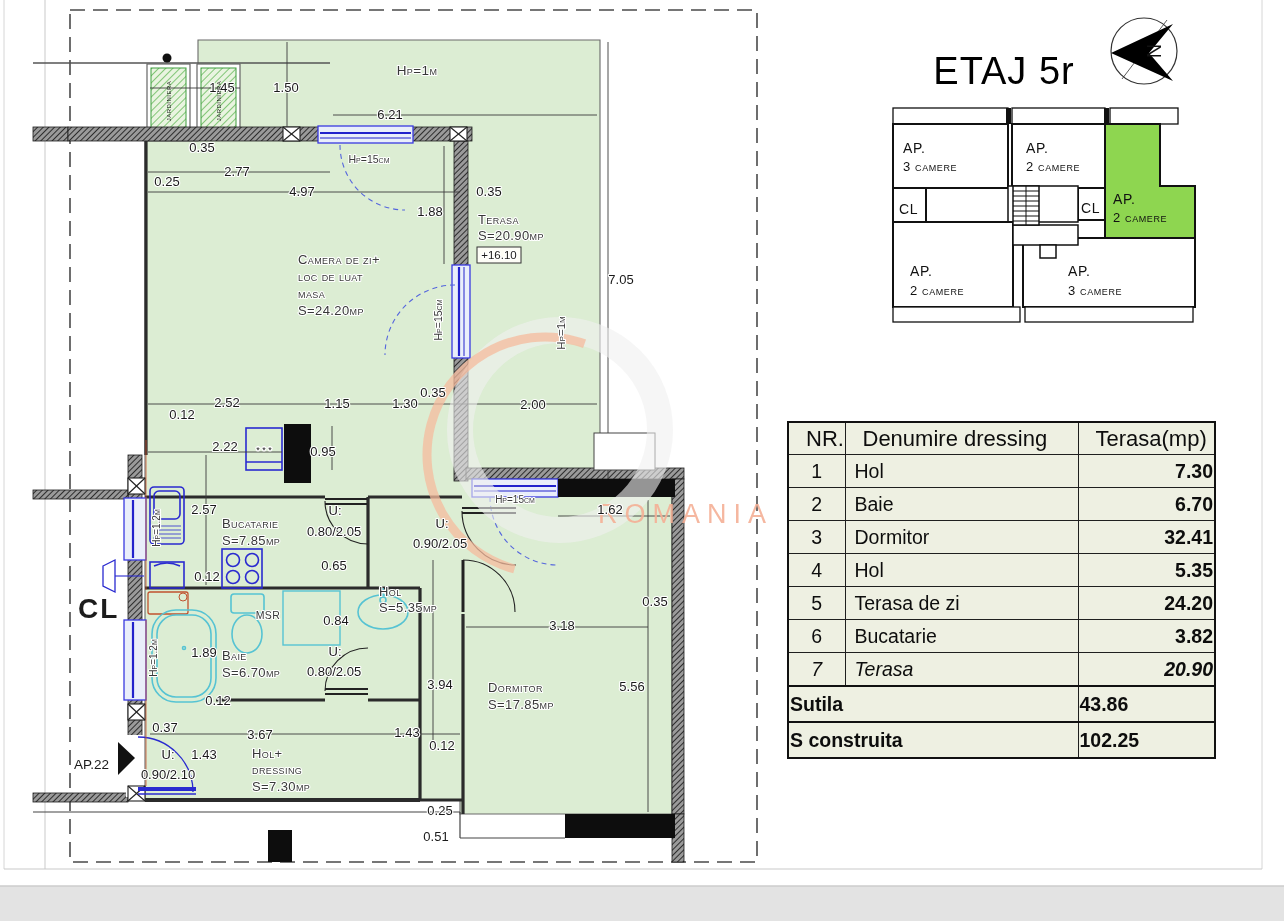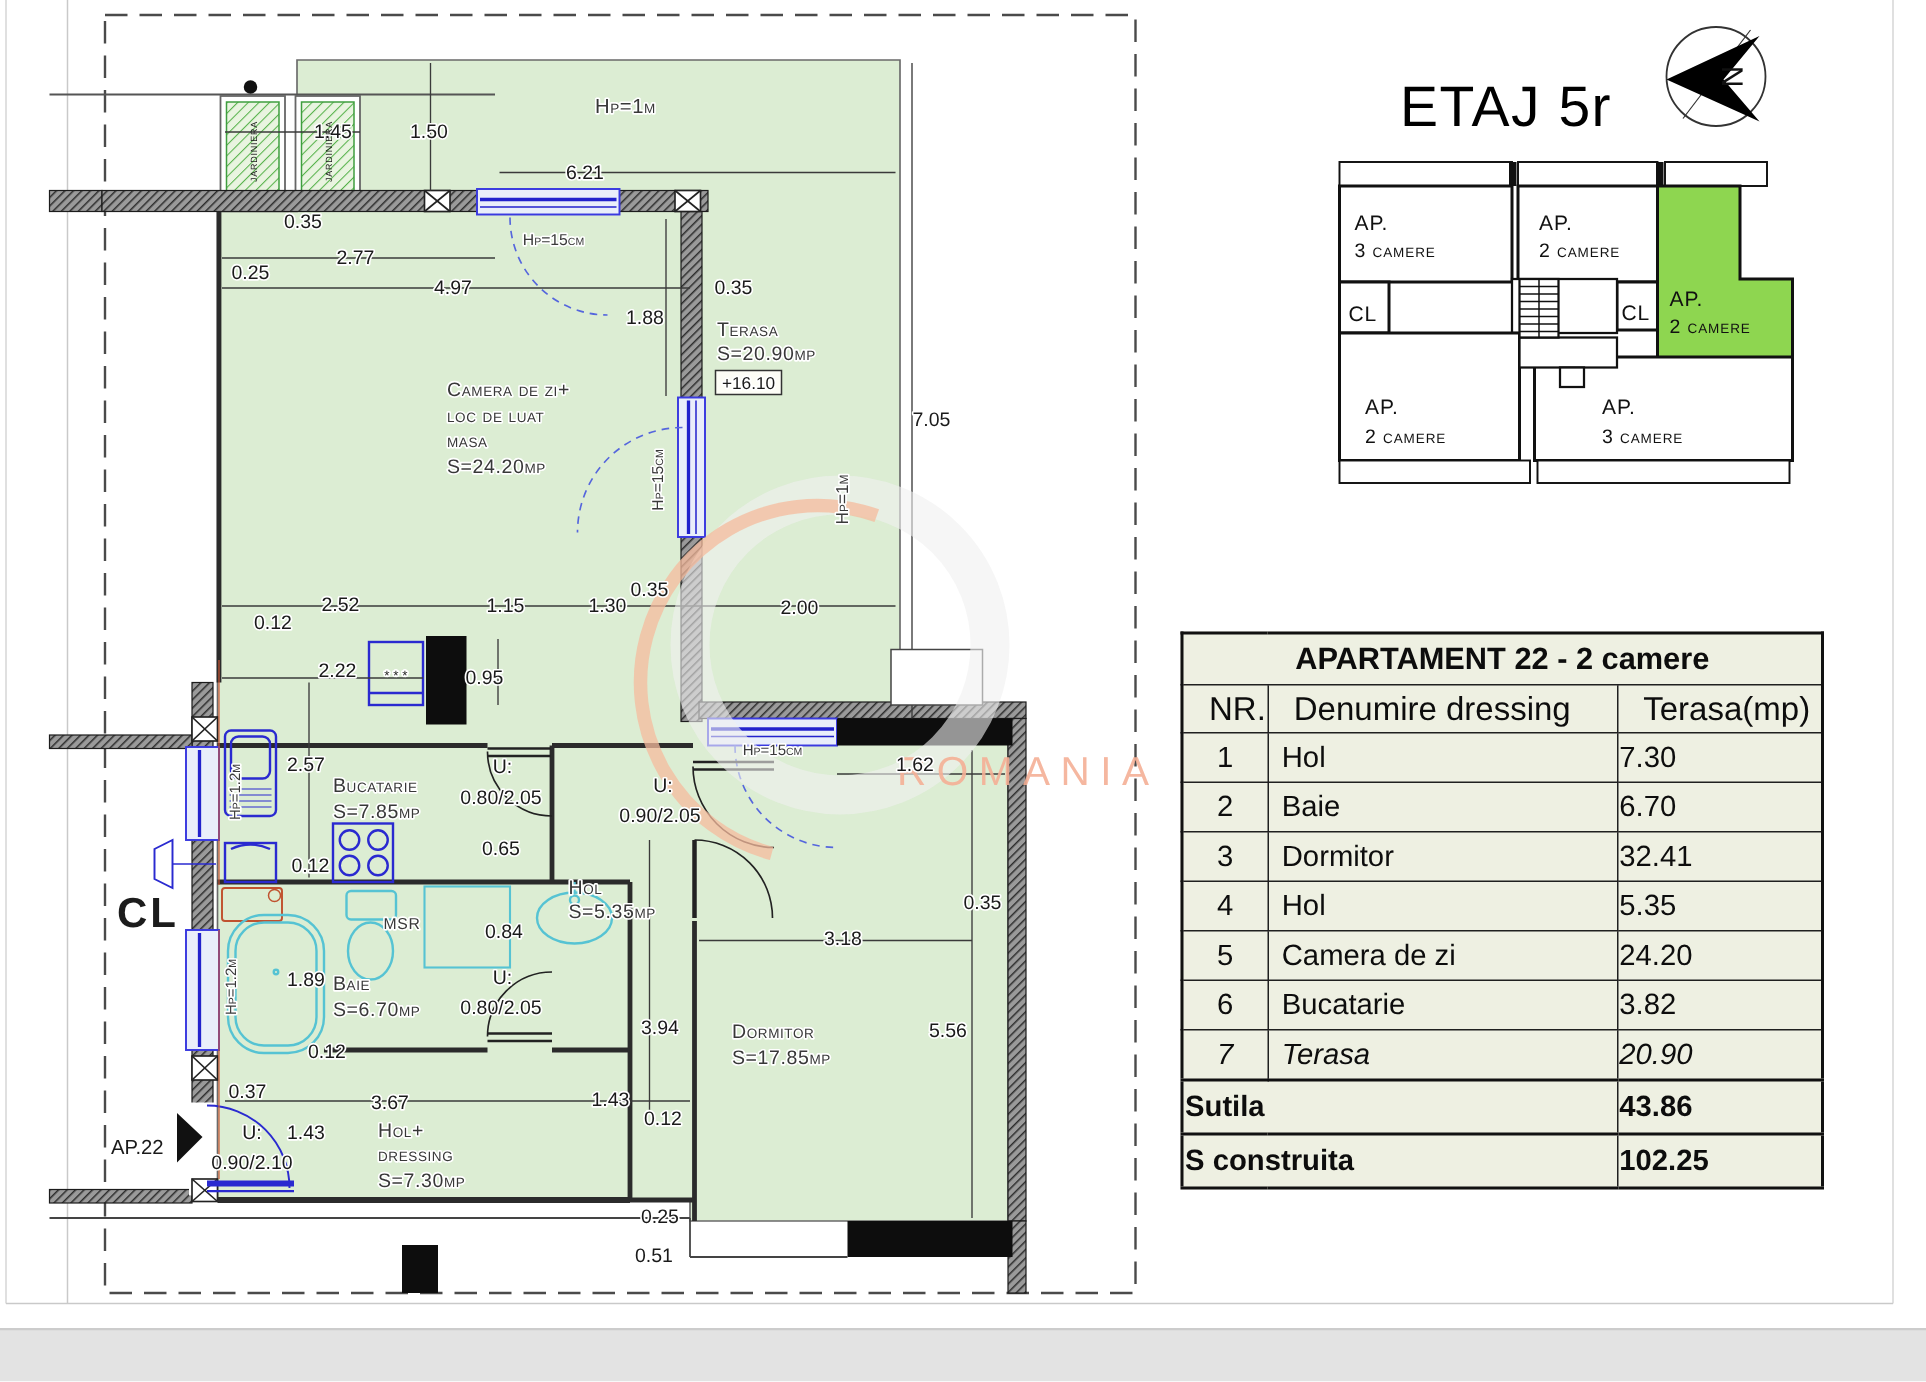--- a/index.html
+++ b/index.html
@@ -20,21 +20,21 @@
   
   #apt-table-wrap{position:absolute;left:787px;top:421px;width:427px;}
   #apt-table{width:100%;border-collapse:collapse;background:#eef0e2;border:2.5px solid #111;
     font-size:19.5px;color:#0d0d0d;table-layout:fixed;}
   #apt-table th,#apt-table td{border:1.4px solid #1f1f1f;overflow:hidden;white-space:nowrap;}
   .tt{font-weight:700;text-align:center;height:31px;font-size:20.5px;border-bottom:2.2px solid #111;}
   #header-row th{font-weight:400;text-align:left;padding:1px 17px;height:29px;font-size:22px;}
   #room-rows td{height:30px;}
   .c-nr{text-align:center;}
   .c-name{text-align:left;padding-left:9px;}
-  .c-val{text-align:left;}
+  .c-val{text-align:right;font-weight:bold;}
   .italic td{font-style:italic;}
   #totals-rows td{font-weight:700;text-align:left;height:32px;
     border-top:2.4px solid #111;border-bottom:2.4px solid #111;}
 </style>
 </head>
 <body>
 
 <div id="stage">
 
 <svg id="scene" width="1284" height="921" viewBox="0 0 1284 921">
@@ -413,23 +413,20 @@
 </svg>
 
   <div id="apt-table-wrap">
     <table id="apt-table">
       <colgroup>
           <col style="width:57px">
           <col style="width:233px">
           <col style="width:137px">
         </colgroup>
       <thead>
-        <tr>
-            <th colspan="3" class="tt">APARTAMENT 22 - 2 camere</th>
-          </tr>
         <tr id="header-row">
             <th>NR.</th>
             <th>Denumire dressing</th>
             <th>Terasa(mp)</th>
           </tr>
       </thead>
       <tbody id="room-rows">
           <tr>
             <td class="c-nr">1</td>
             <td class="c-name">Hol</td>
@@ -445,21 +442,21 @@
             <td class="c-name">Dormitor</td>
             <td class="c-val">32.41</td>
           </tr>
           <tr>
             <td class="c-nr">4</td>
             <td class="c-name">Hol</td>
             <td class="c-val">5.35</td>
           </tr>
           <tr>
             <td class="c-nr">5</td>
-            <td class="c-name">Camera de zi</td>
+            <td class="c-name">Terasa de zi</td>
             <td class="c-val">24.20</td>
           </tr>
           <tr>
             <td class="c-nr">6</td>
             <td class="c-name">Bucatarie</td>
             <td class="c-val">3.82</td>
           </tr>
           <tr class="italic">
             <td class="c-nr">7</td>
             <td class="c-name">Terasa</td>

